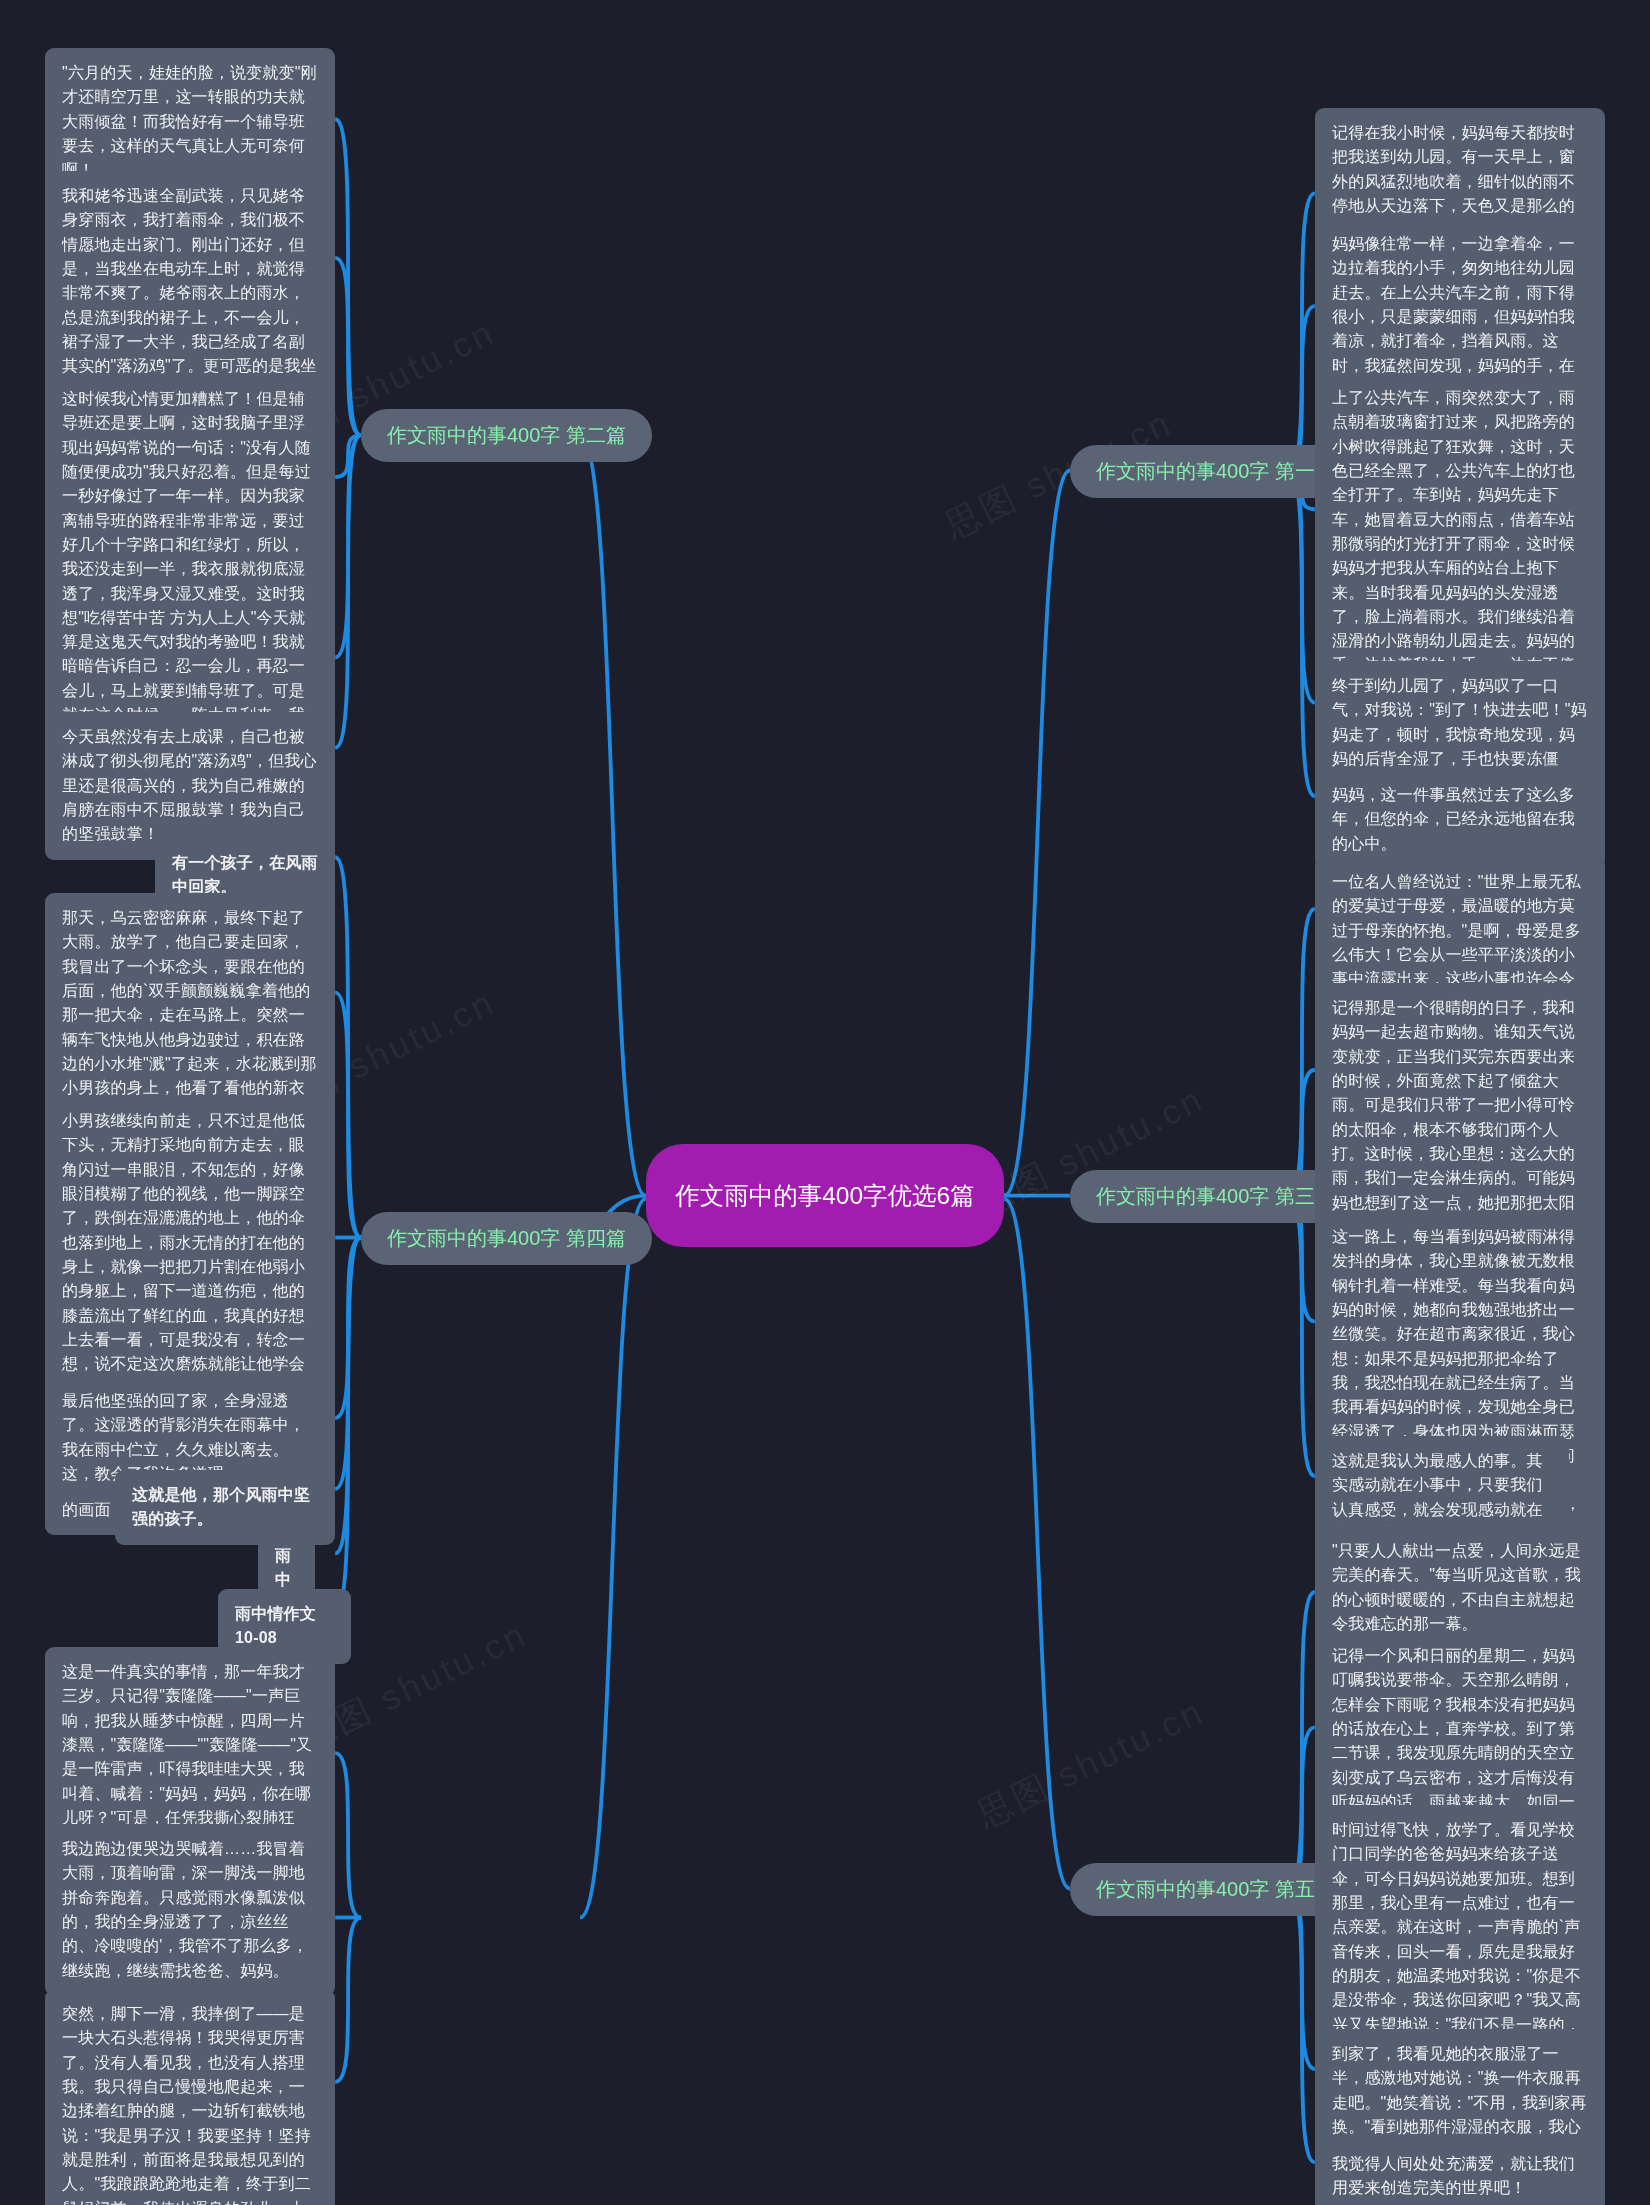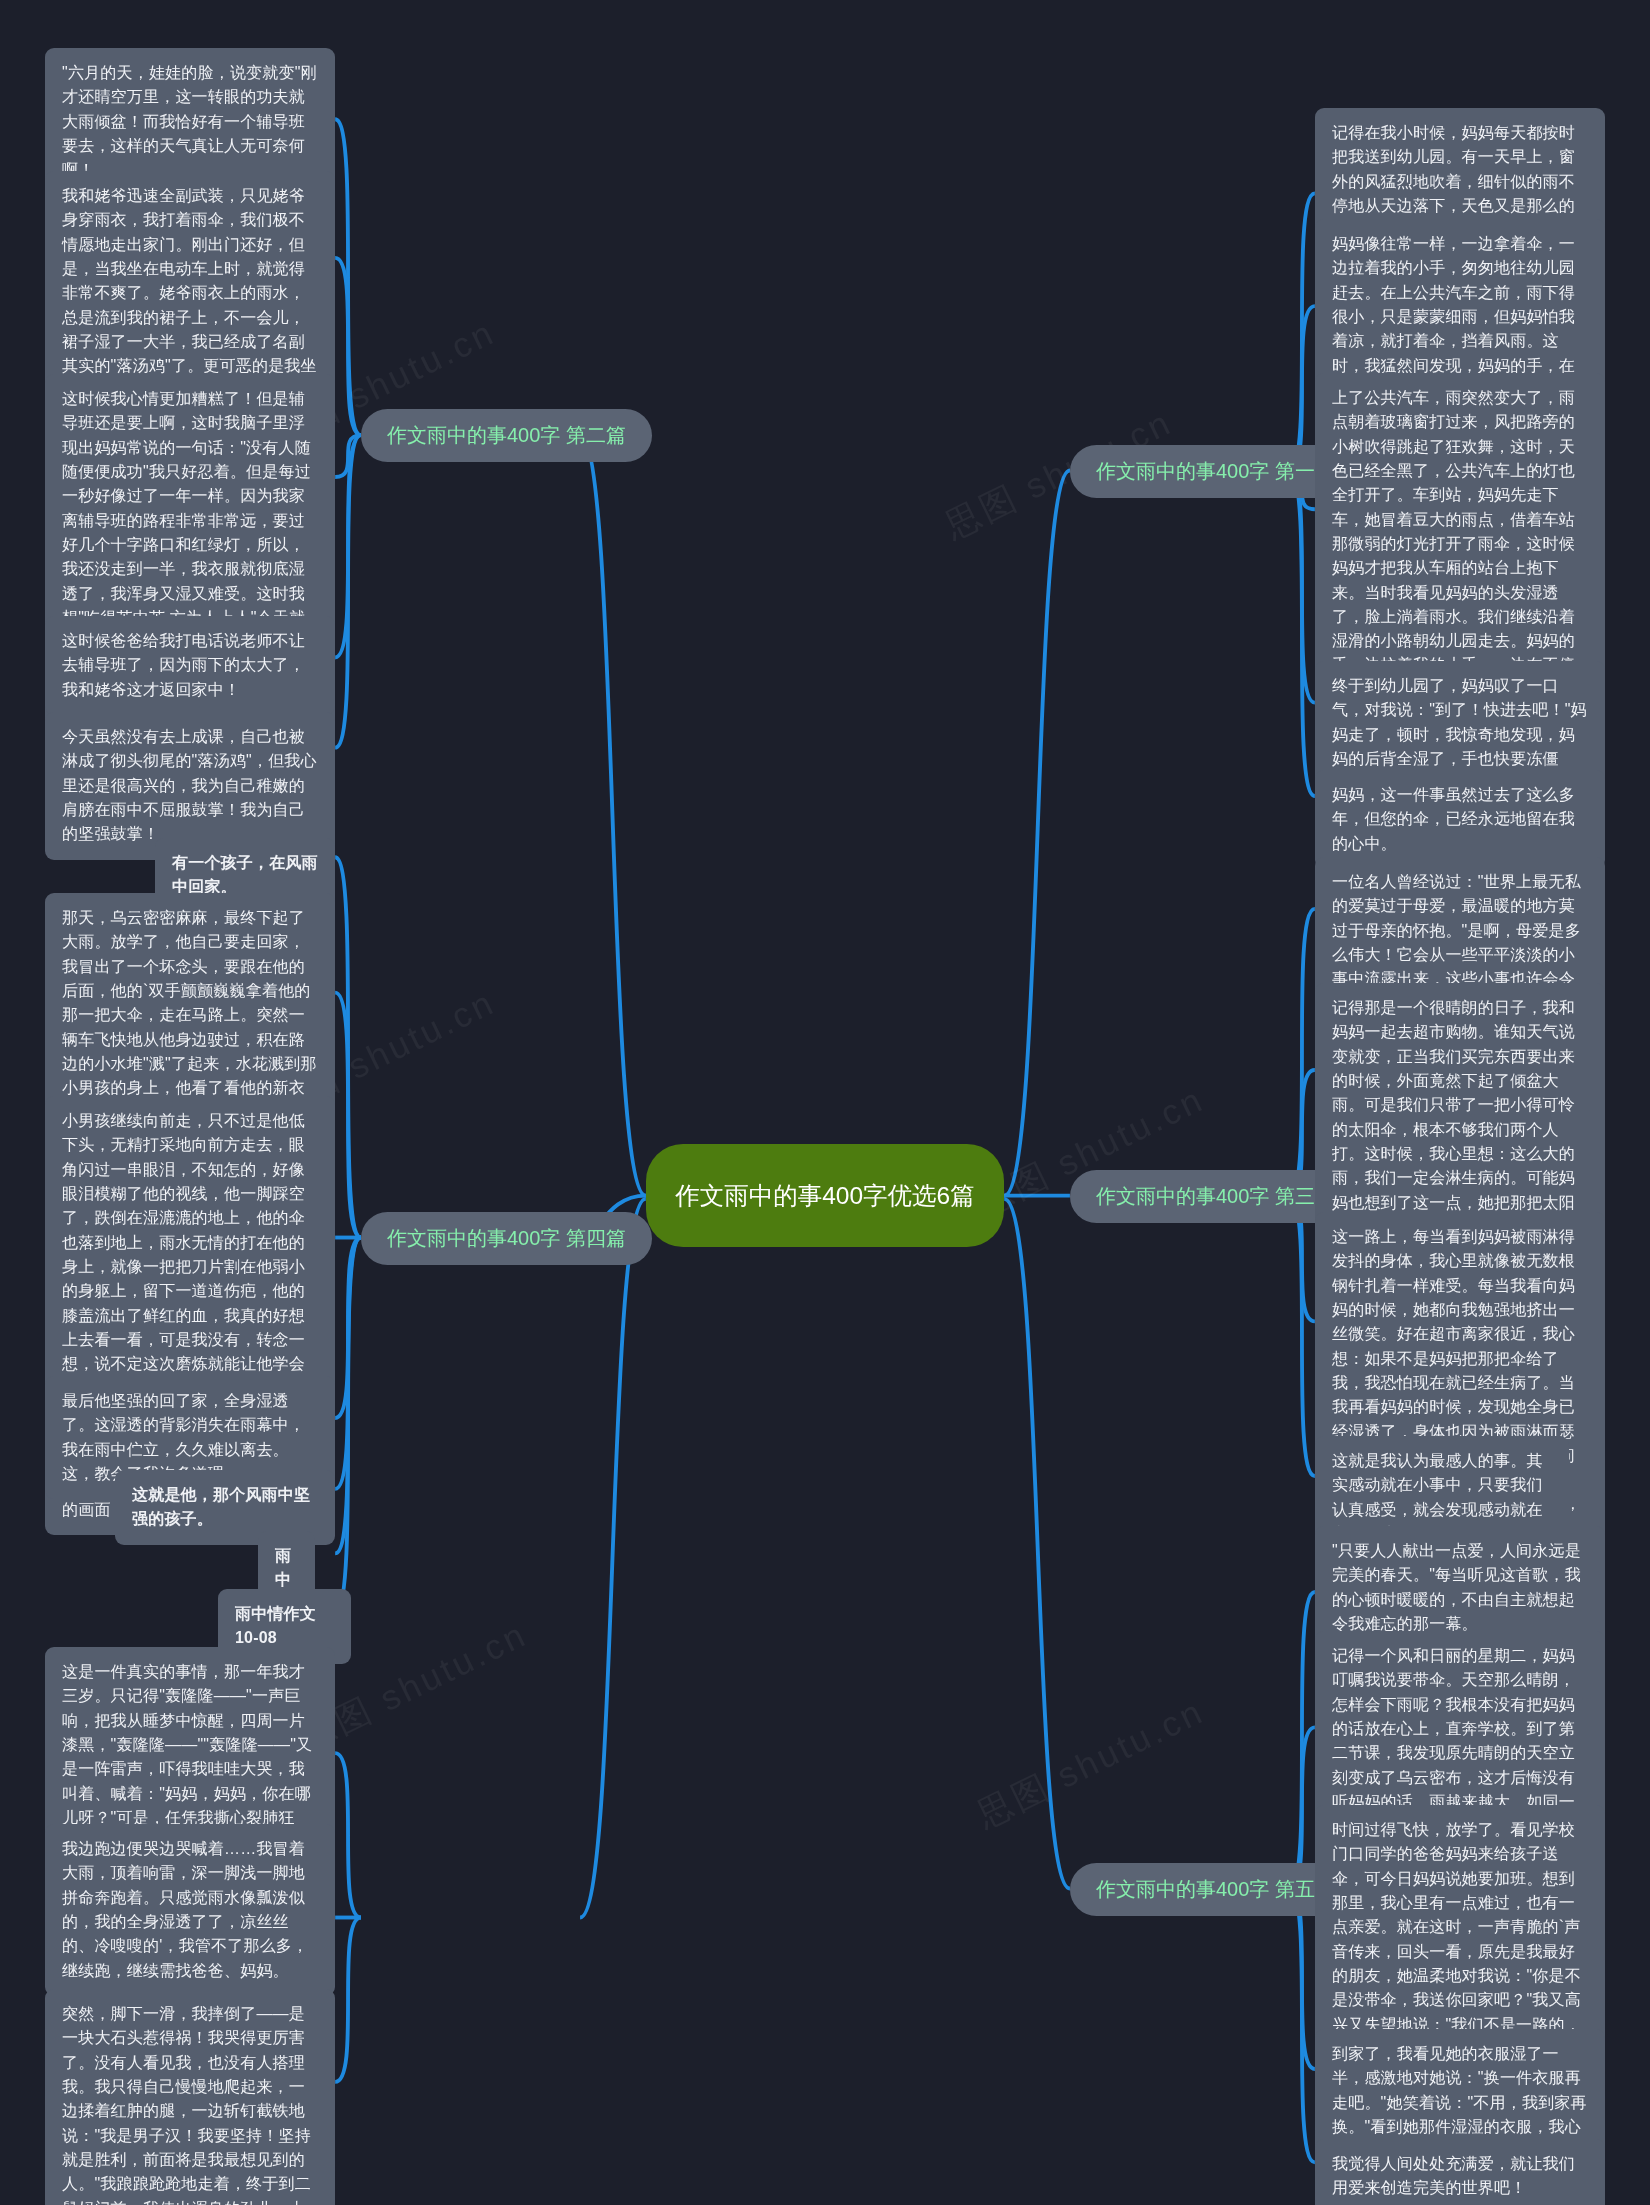--- a/index.html
+++ b/index.html
@@ -32,21 +32,21 @@
     color: #86efac;
     border-radius: 28px;
     padding: 13px 26px;
     font-size: 20px;
     white-space: nowrap;
     text-align: center;
   }
 
   .root {
     position: absolute;
-    background: #4d7c0f;
+    background: #a21caf;
     color: #ffffff;
     border-radius: 37px;
     font-size: 24.5px;
     line-height: 1.35;
     text-align: center;
     display: flex;
     align-items: center;
     justify-content: center;
     padding: 20px 22px;
   }
@@ -127,21 +127,20 @@
 
   <div class="branch" style="left:361px; top:409px;">作文雨中的事400字 第二篇</div>
   <div class="branch" style="left:1070px; top:445px;">作文雨中的事400字 第一篇</div>
   <div class="branch" style="left:361px; top:1212px;">作文雨中的事400字 第四篇</div>
   <div class="branch" style="left:1070px; top:1170px;">作文雨中的事400字 第三篇</div>
   <div class="branch" style="left:1070px; top:1863px;">作文雨中的事400字 第五篇</div>
 
   <div class="node" style="left:45px; top:48px; width:290px;">"六月的天，娃娃的脸，说变就变"刚才还睛空万里，这一转眼的功夫就大雨倾盆！而我恰好有一个辅导班要去，这样的天气真让人无可奈何啊！</div>
   <div class="node" style="left:45px; top:171px; width:290px;">我和姥爷迅速全副武装，只见姥爷身穿雨衣，我打着雨伞，我们极不情愿地走出家门。刚出门还好，但是，当我坐在电动车上时，就觉得非常不爽了。姥爷雨衣上的雨水，总是流到我的裙子上，不一会儿，裙子湿了一大半，我已经成了名副其实的"落汤鸡"了。更可恶的是我坐在电动车的后座上，两只手还得用力地把雨伞撑好，一阵风吹来，两只手拽的更紧，稍一松手雨伞就会飞出去的。</div>
   <div class="node" style="left:45px; top:374px; width:290px;">这时候我心情更加糟糕了！但是辅导班还是要上啊，这时我脑子里浮现出妈妈常说的一句话："没有人随随便便成功"我只好忍着。但是每过一秒好像过了一年一样。因为我家离辅导班的路程非常非常远，要过好几个十字路口和红绿灯，所以，我还没走到一半，我衣服就彻底湿透了，我浑身又湿又难受。这时我想"吃得苦中苦 方为人上人"今天就算是这鬼天气对我的考验吧！我就暗暗告诉自己：忍一会儿，再忍一会儿，马上就要到辅导班了。可是就在这个时候，一阵大风刮来，我的手再也控制不住雨伞了，突然"咔嚓"一声，雨伞反过去了！</div>
-  <div class="node" style="left:45px; top:616px; width:290px;">这时候爸爸给我打电话说老师不让去辅导班了，因为雨下的太大了，我和姥爷这才返回家中！</div>
   <div class="node" style="left:45px; top:712px; width:290px;">今天虽然没有去上成课，自己也被淋成了彻头彻尾的"落汤鸡"，但我心里还是很高兴的，我为自己稚嫩的肩膀在雨中不屈服鼓掌！我为自己的坚强鼓掌！</div>
 
   <div class="node small" style="left:155px; top:838px; width:180px;">有一个孩子，在风雨中回家。</div>
   <div class="node" style="left:45px; top:893px; width:290px;">那天，乌云密密麻麻，最终下起了大雨。放学了，他自己要走回家，我冒出了一个坏念头，要跟在他的后面，他的`双手颤颤巍巍拿着他的那一把大伞，走在马路上。突然一辆车飞快地从他身边驶过，积在路边的小水堆"溅"了起来，水花溅到那小男孩的身上，他看了看他的新衣服，伤心极了，"那可是新衣服啊，妈妈知道了一定会生气的。"小男孩想。水花，一个无情的杀手，伤害了一个幼小的心灵。</div>
   <div class="node" style="left:45px; top:1096px; width:290px;">小男孩继续向前走，只不过是他低下头，无精打采地向前方走去，眼角闪过一串眼泪，不知怎的，好像眼泪模糊了他的视线，他一脚踩空了，跌倒在湿漉漉的地上，他的伞也落到地上，雨水无情的打在他的身上，就像一把把刀片割在他弱小的身躯上，留下一道道伤疤，他的膝盖流出了鲜红的血，我真的好想上去看一看，可是我没有，转念一想，说不定这次磨炼就能让他学会坚强。但我还是心软了，快速走上前去扶他起来，可是他甩开我的手，努力站起来，一步一步的继续向前走，我呆呆的站在原地，望着他远去的背影，脑海里浮现出刚才的画面，一遍又一遍。</div>
   <div class="node" style="left:45px; top:1376px; width:290px;">最后他坚强的回了家，全身湿透了。这湿透的背影消失在雨幕中，我在雨中伫立，久久难以离去。这，教会了我许多道理。</div>
   <div class="node small" style="left:115px; top:1470px; width:220px;">这就是他，那个风雨中坚强的孩子。</div>
   <div class="node small" style="left:258px; top:1531px; width:57px;">雨中02-22</div>
   <div class="node small" style="left:218px; top:1589px; width:133px;">雨中情作文10-08</div>
 

